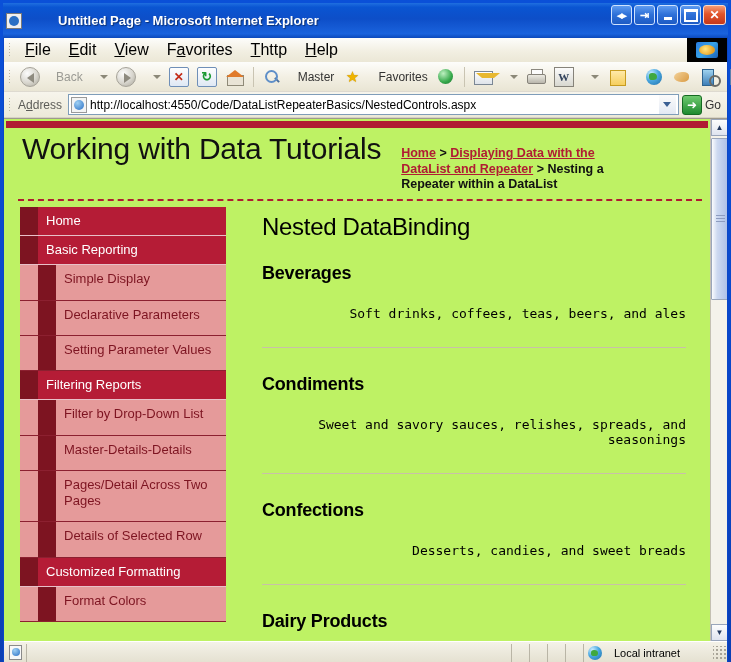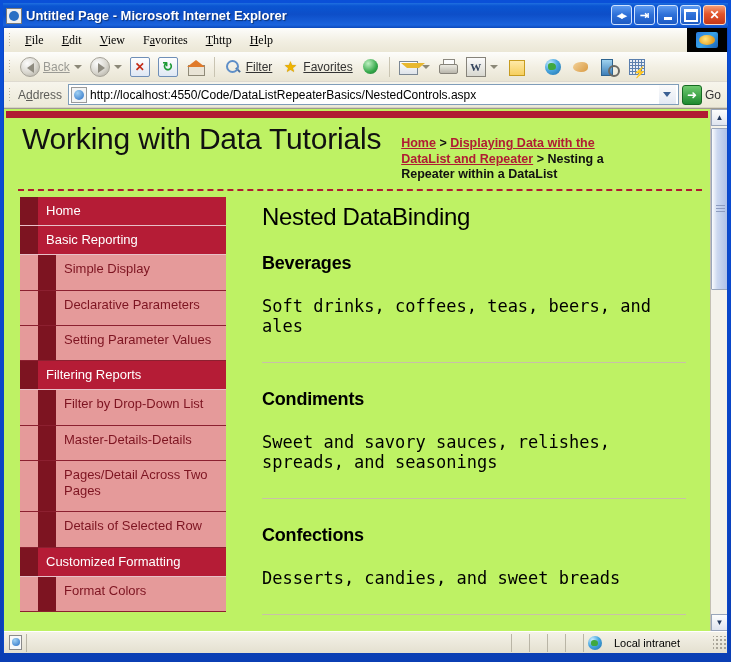--- a/index.html
+++ b/index.html
@@ -13,25 +13,26 @@
 
   .ie-window {
     position: relative;
     width: 731px; height: 662px;
     background: linear-gradient(180deg,#0a50d8 0%,#0a46c8 60%,#0b3fb4 100%);
     padding: 3px 3px 3px 3px;
   }
 
   
   .titlebar {
-    height: 25px;
+    height: 35px;
     display: flex; align-items: center;
     background: linear-gradient(180deg,#1f6fe0 0%,#0a55d2 12%,#0d4ec8 45%,#1a63dd 88%,#0c49bb 100%);
     padding-left: 3px;
     position: relative;
+    gap: 32px;
   }
   .title-icon {
     width: 16px; height: 16px; margin-right: 4px;
     background: #f0f0f0;
     border: 1px solid #7a7a7a;
     position: relative; flex: none;
   }
   .title-icon::before {
     content: ""; position: absolute; left: 2px; top: 2px;
     width: 10px; height: 10px;
@@ -86,23 +87,22 @@
     position: relative;
     padding-left: 4px;
   }
   .grip {
     width: 4px; height: 16px; margin-right: 4px;
     background-image: radial-gradient(circle, #b9b4a0 1px, transparent 1px);
     background-size: 3px 3px;
     flex: none;
   }
   .menu-item {
-    font-size: 12px; color: #000; padding: 3px 9px;
+    font-size: 16px; color: #000; padding: 3px 9px;
     white-space: nowrap;
-    font-family: Liberation Serif, serif;
   }
   .menu-item u { text-decoration: underline; }
   .ie-logo-box {
     position: absolute; right: 0; top: 0;
     width: 40px; height: 24px;
     background: #000;
     display: flex; align-items: center; justify-content: center;
   }
   .ie-logo-box .flag {
     width: 22px; height: 16px;
@@ -118,24 +118,23 @@
   }
 
   
   .toolbar {
     height: 30px; display: flex; align-items: center;
     background: linear-gradient(180deg,#fdfdfb 0%,#f3f0e4 50%,#e9e5d4 100%);
     padding-left: 4px;
     border-bottom: 1px solid #dedad0;
   }
   .tool {
-    display: flex; align-items: center; gap: 3px;
+    display: flex; align-items: center; gap: 16px;
     padding: 2px 4px; font-size: 12px; color: #333;
     white-space: nowrap;
-    text-decoration: underline;
   }
   .tool.disabled { color: #9a9a94; }
   .tsep {
     width: 1px; height: 20px; margin: 0 4px;
     background: #c9c4b2; flex: none;
   }
   .ico { width: 20px; height: 20px; flex: none; position: relative; display:inline-block; }
 
   .ico-back, .ico-fwd {
     border-radius: 50%;
@@ -435,22 +434,23 @@
     font-size: 24px; font-weight: normal; color: #000;
     margin: 0 0 22px 0; letter-spacing: -0.3px;
   }
   .cat { margin-bottom: 0; }
   .cat h2 {
     font-size: 18px; font-weight: bold; color: #000;
     margin: 0 0 22px 0; letter-spacing: -0.2px;
   }
   .cat p {
     font-family: "DejaVu Sans Mono", monospace;
-    font-size: 17px; color: #000;
+    font-size: 13px; color: #000;
     margin: 0 0 26px 0;
+    text-align: right;
   }
   .cat hr {
     border: none; border-top: 1px solid #c9c0a8;
     margin: 0 0 26px 0;
   }
 
   
   .vscroll {
     width: 17px; flex: none;
     background: #f4f2ea;
@@ -575,21 +575,21 @@
       </span>
       <span class="tool">
         <span class="ico ico-refresh"></span>
       </span>
       <span class="tool">
         <span class="ico ico-home"></span>
       </span>
       <span class="tsep"></span>
       <span class="tool">
         <span class="ico ico-search"></span>
-        <span>Filter</span>
+        <span>Master</span>
       </span>
       <span class="tool">
         <span class="ico ico-star"></span>
         <span>Favorites</span>
       </span>
       <span class="tool">
         <span class="ico ico-globe-green"></span>
       </span>
       <span class="tsep"></span>
       <span class="tool">

